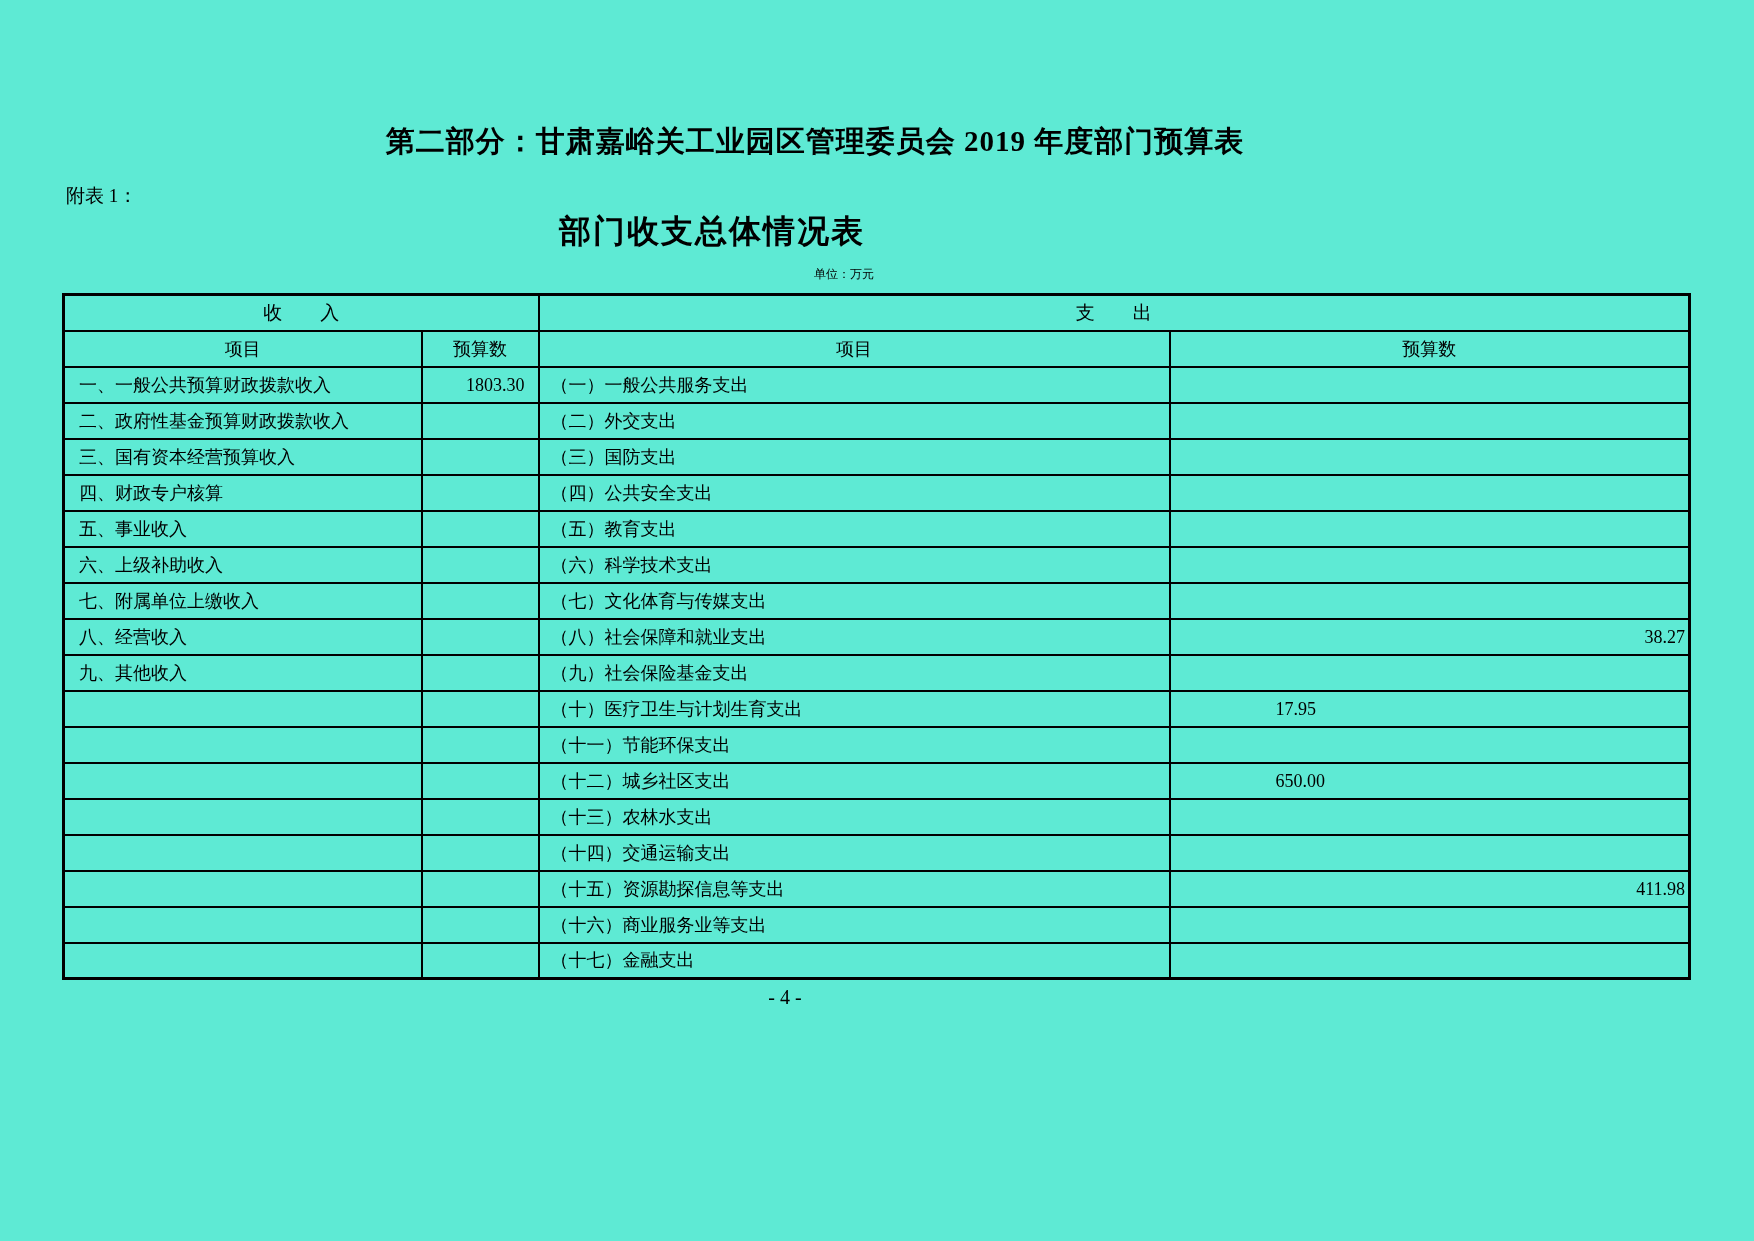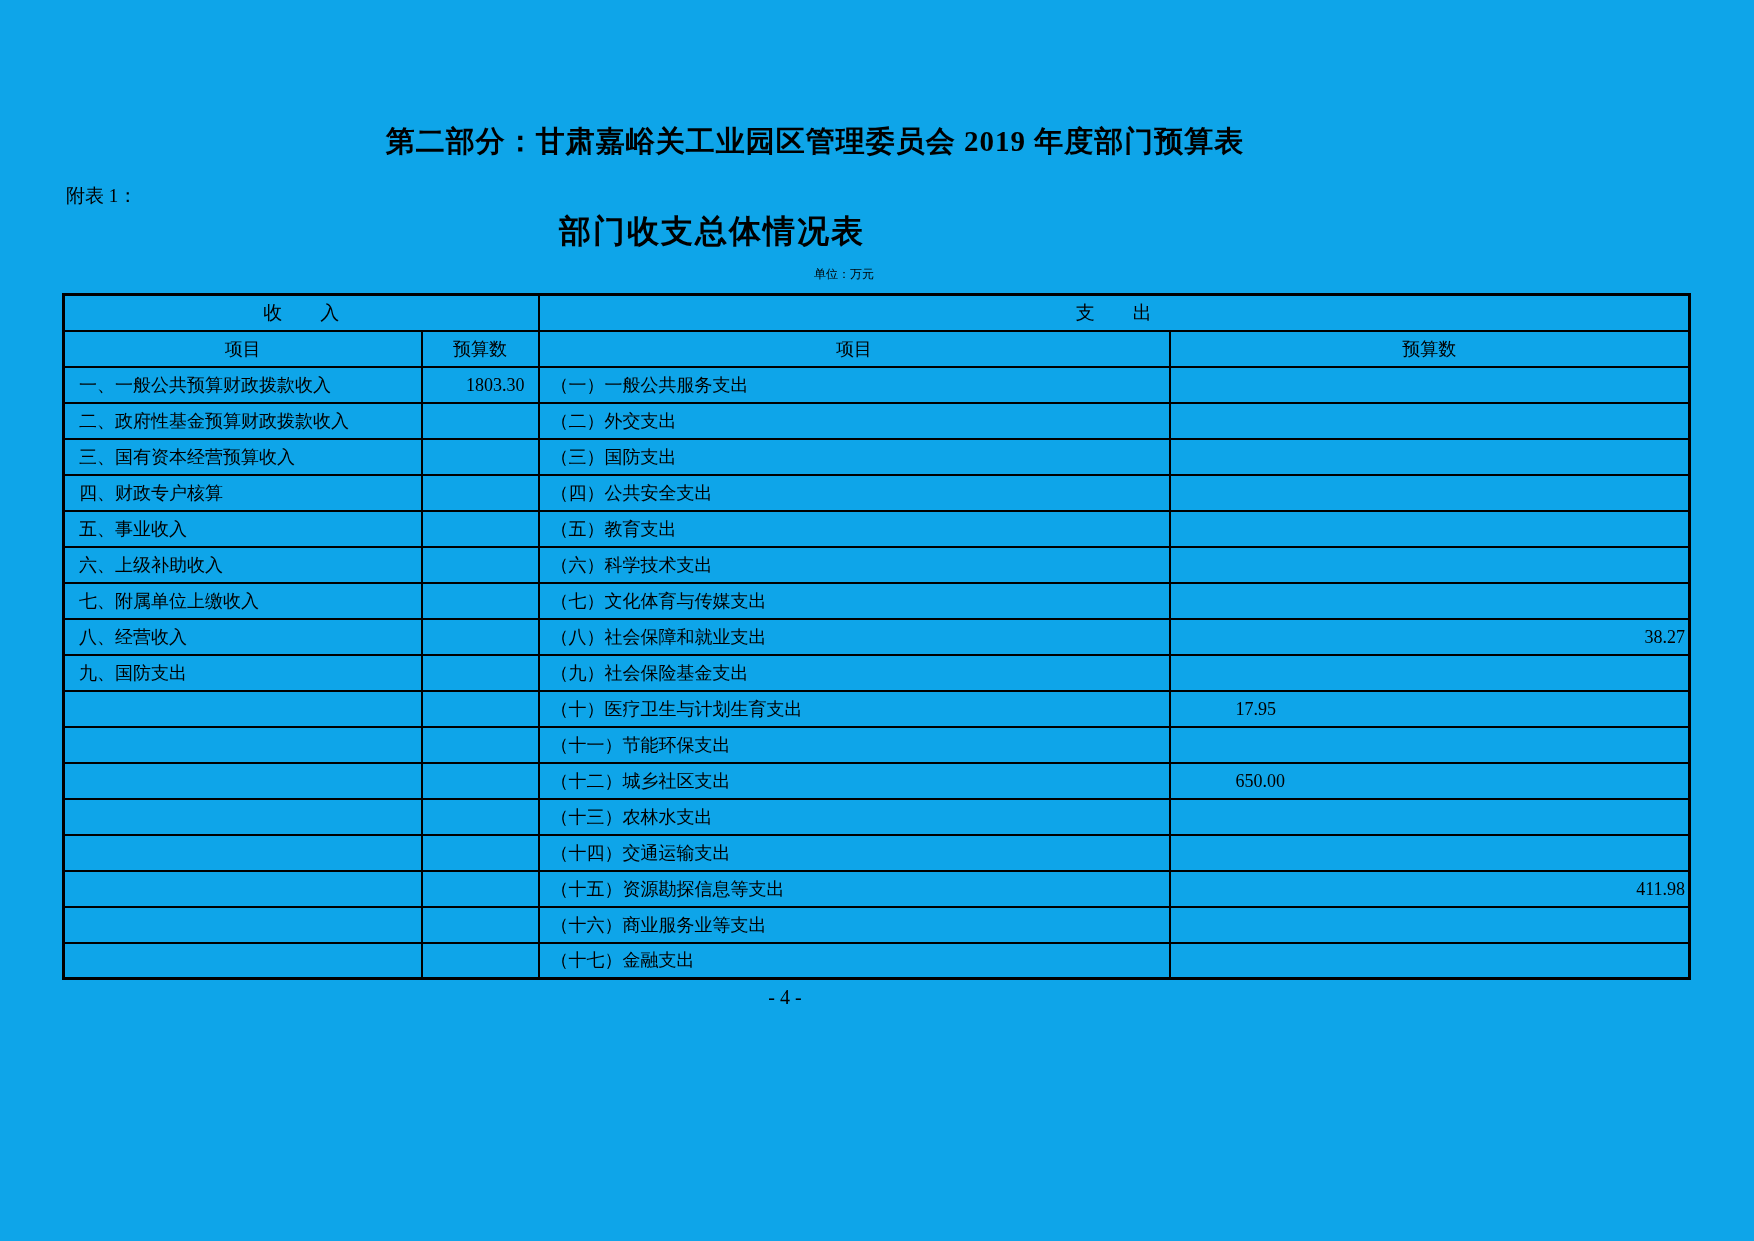--- a/index.html
+++ b/index.html
@@ -1,21 +1,21 @@
 <!DOCTYPE html>
 <html><head>
 <meta charset="utf-8">
 <style>
   * { margin:0; padding:0; box-sizing:border-box; }
   html,body { background:#ffffff; }
   .page {
     position:relative;
     width:1754px;
     height:1241px;
-    background:#0ea5e9;
+    background:#5eead4;
     color:#000000;
     font-family:"Liberation Serif", serif;
     overflow:hidden;
   }
   .part-title {
     position:absolute;
     top:122px; left:0;
     width:1630px;
     text-align:center;
     font-size:29px;
@@ -60,21 +60,21 @@
     overflow:hidden;
     white-space:nowrap;
   }
   td.section-head { height:37px; text-align:center; font-size:19px; }
   td.col-head { height:34px; text-align:center; }
   td.c-item-in  { text-align:left; padding-left:14px; }
   td.c-num-in   { text-align:right; padding-right:13px; }
   td.c-item-ex  { text-align:left; padding-left:11px; }
   td.c-num-ex   { text-align:left; }
   td.c-num-ex.align-right { text-align:right; padding-right:3px; }
-  td.c-num-ex.align-mid   { text-align:left; padding-left:65px; }
+  td.c-num-ex.align-mid   { text-align:left; padding-left:105px; }
   .page-number {
     position:absolute;
     top:986px; left:0;
     width:1570px;
     text-align:center;
     font-size:20px;
   }
 </style>
 </head>
 <body>
@@ -159,21 +159,21 @@
   </tr>
 
   <tr>
     <td class="c-item-in">八、经营收入</td>
     <td class="c-num-in"></td>
     <td class="c-item-ex">（八）社会保障和就业支出</td>
     <td class="c-num-ex align-right">38.27</td>
   </tr>
 
   <tr>
-    <td class="c-item-in">九、国防支出</td>
+    <td class="c-item-in">九、其他收入</td>
     <td class="c-num-in"></td>
     <td class="c-item-ex">（九）社会保险基金支出</td>
     <td class="c-num-ex"></td>
   </tr>
 
   <tr>
     <td class="c-item-in"></td>
     <td class="c-num-in"></td>
     <td class="c-item-ex">（十）医疗卫生与计划生育支出</td>
     <td class="c-num-ex align-mid">17.95</td>

